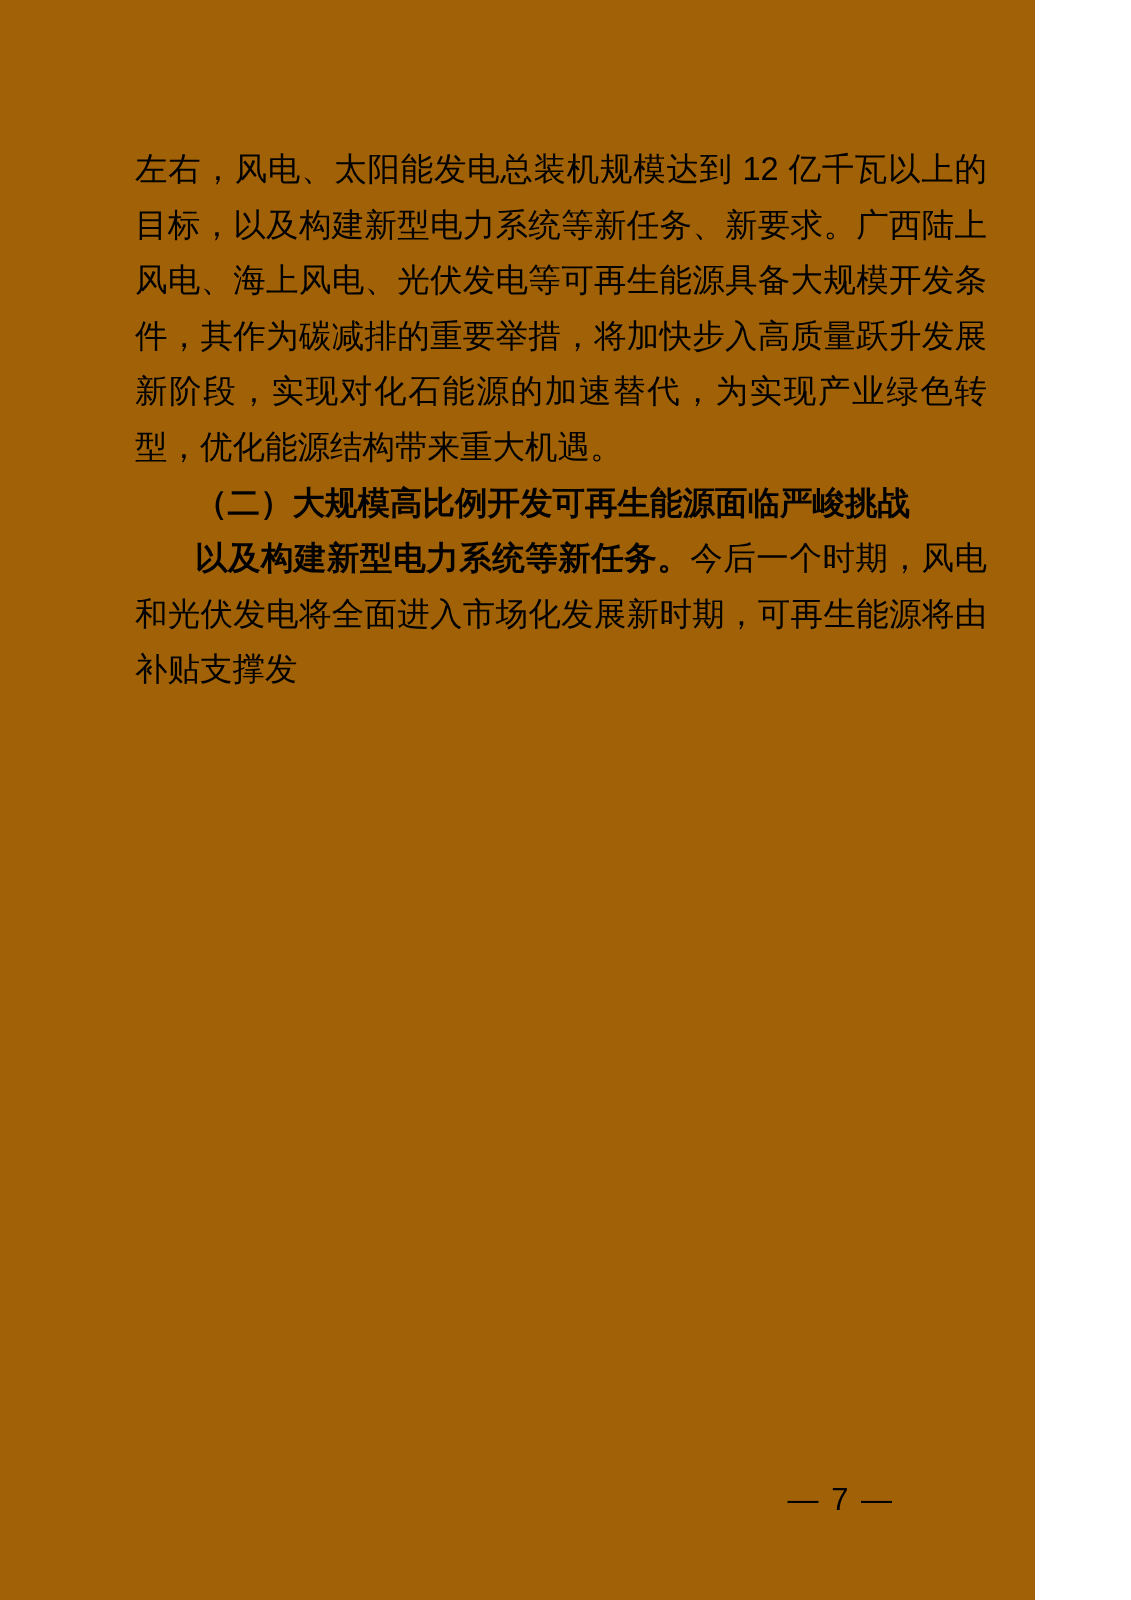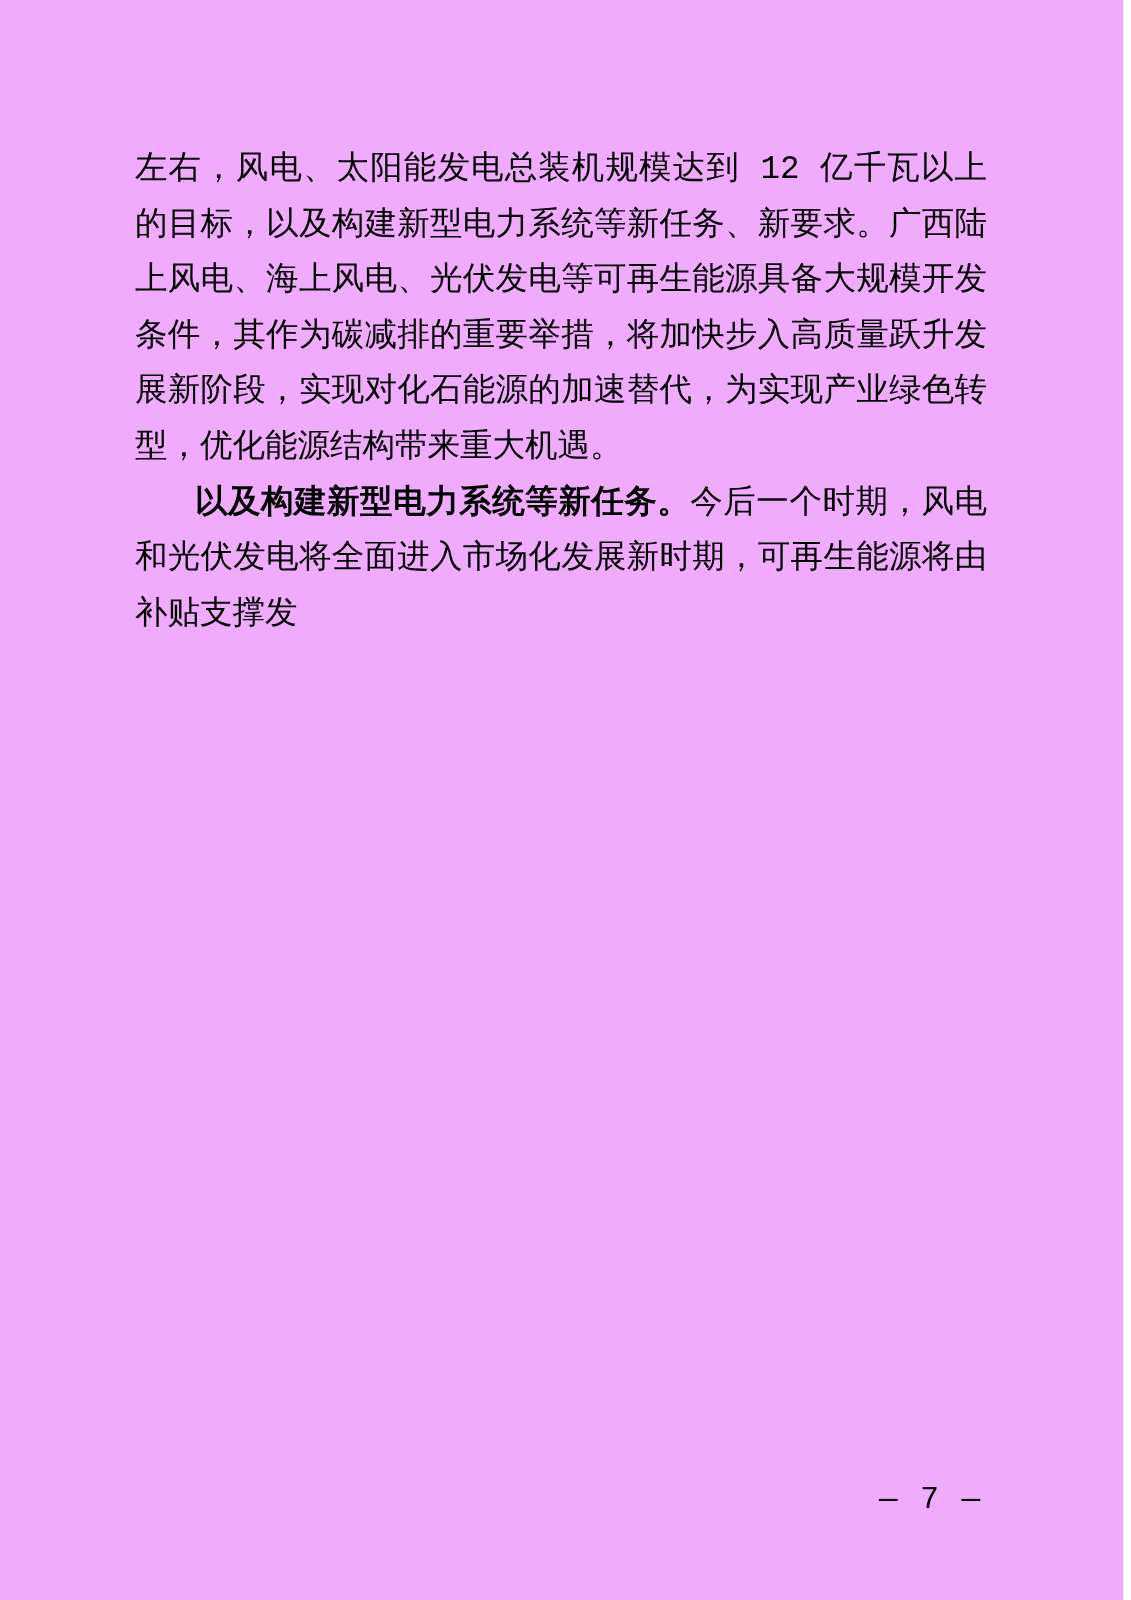--- a/index.html
+++ b/index.html
@@ -2,25 +2,25 @@
 <html><head>
 <meta charset="utf-8">
 <style>
   html, body {
     margin: 0;
     padding: 0;
     background: #ffffff;
   }
   .page {
     position: relative;
-    width: 1123px;
+    width: 1035px;
     height: 1600px;
-    background: #f0abfc;
+    background: #a16207;
     color: #000000;
-    font-family: Liberation Mono, monospace;
+    font-family: Liberation Sans, sans-serif;
     overflow: hidden;
   }
   .content {
     position: absolute;
     left: 135px;
     top: 142px;
     width: 852px;
   }
   .para {
     margin: 0;
@@ -52,20 +52,21 @@
 </head>
 <body>
 
 <div class="page">
   <main class="content">
 
     <p class="para no-indent"><span class="rest">左右，风电、太阳能发电总装机规模达到 12 亿千瓦以上的目标，以及构建新型电力系统等新任务、新要求。广西陆上风电、海上风电、光伏发电等可再生能源具备大规模开发条件，其作为碳减排的重要举措，将加快步入高质量跃升发展新阶段，实现对化石能源的加速替代，为实现产业绿色转型，优化能源结构带来重大机遇。</span></p>
 
 
 
+    <p class="para heading"><span>（二）大规模高比例开发可再生能源面临严峻挑战</span></p>
 
 
     <p class="para"><span class="lead">以及构建新型电力系统等新任务。</span><span class="rest">今后一个时期，风电和光伏发电将全面进入市场化发展新时期，可再生能源将由补贴支撑发</span></p>
 
   </main>
 
   <div class="page-number">— 7 —</div>
 </div>
 
 </body></html>

